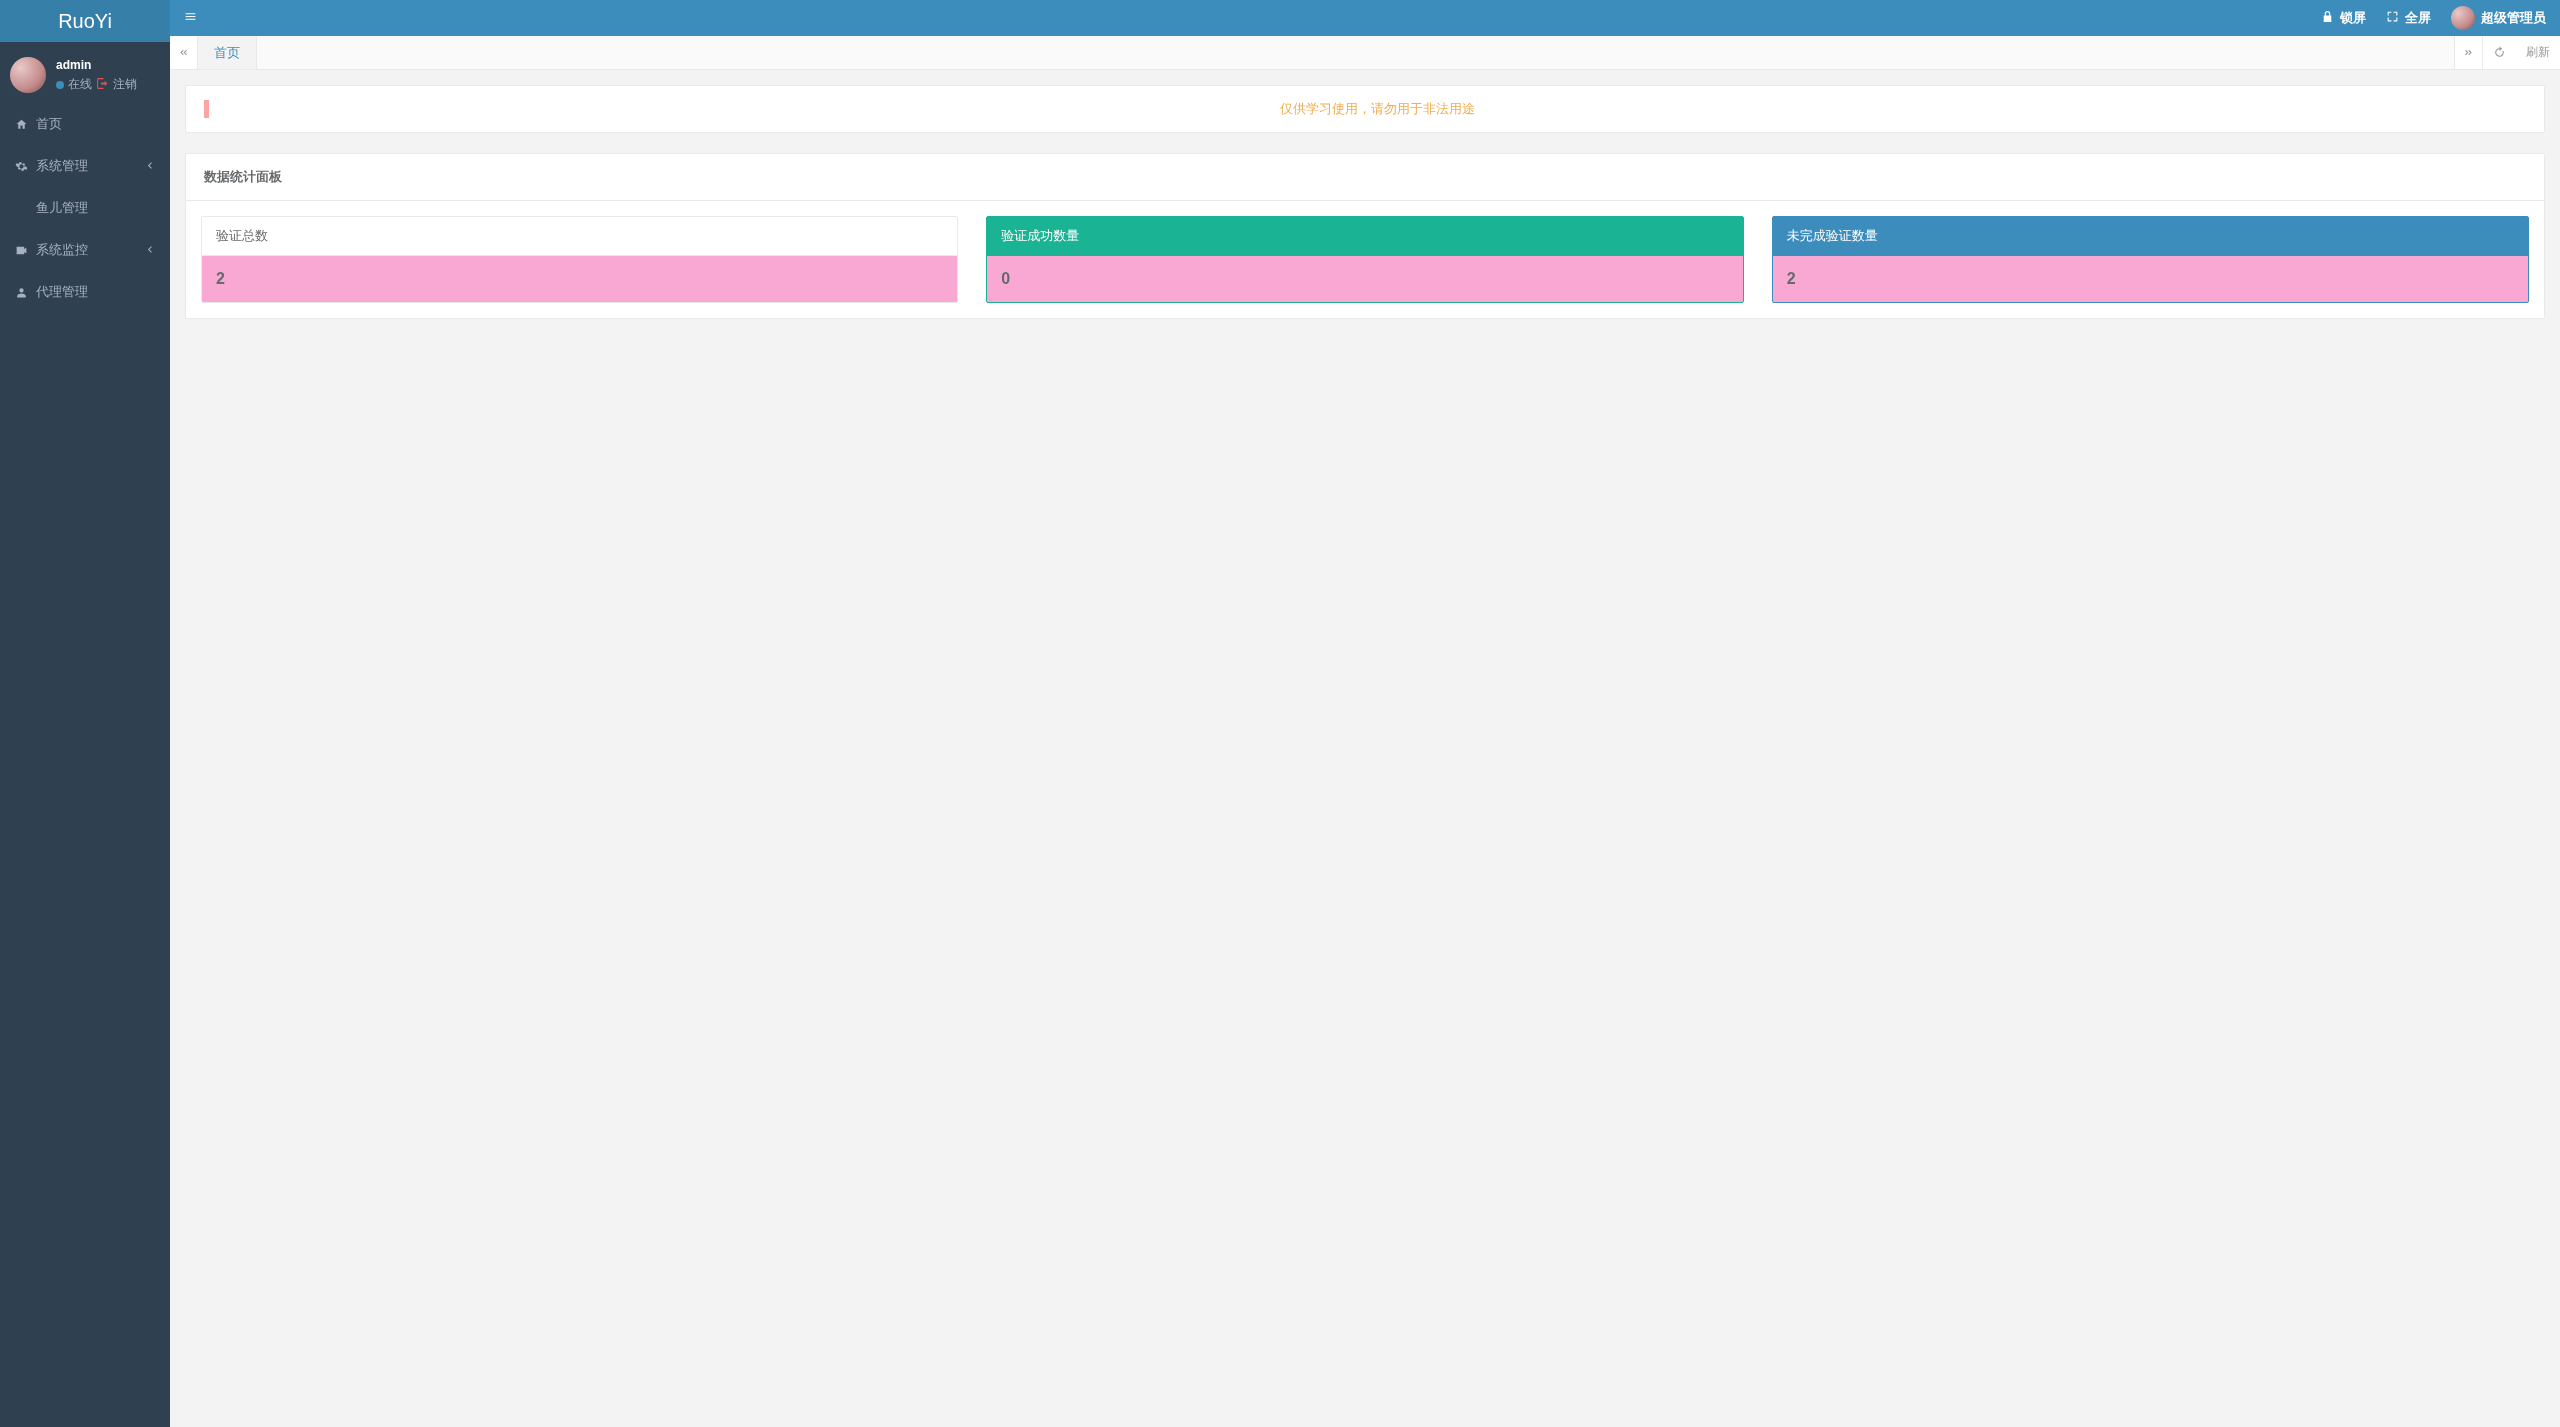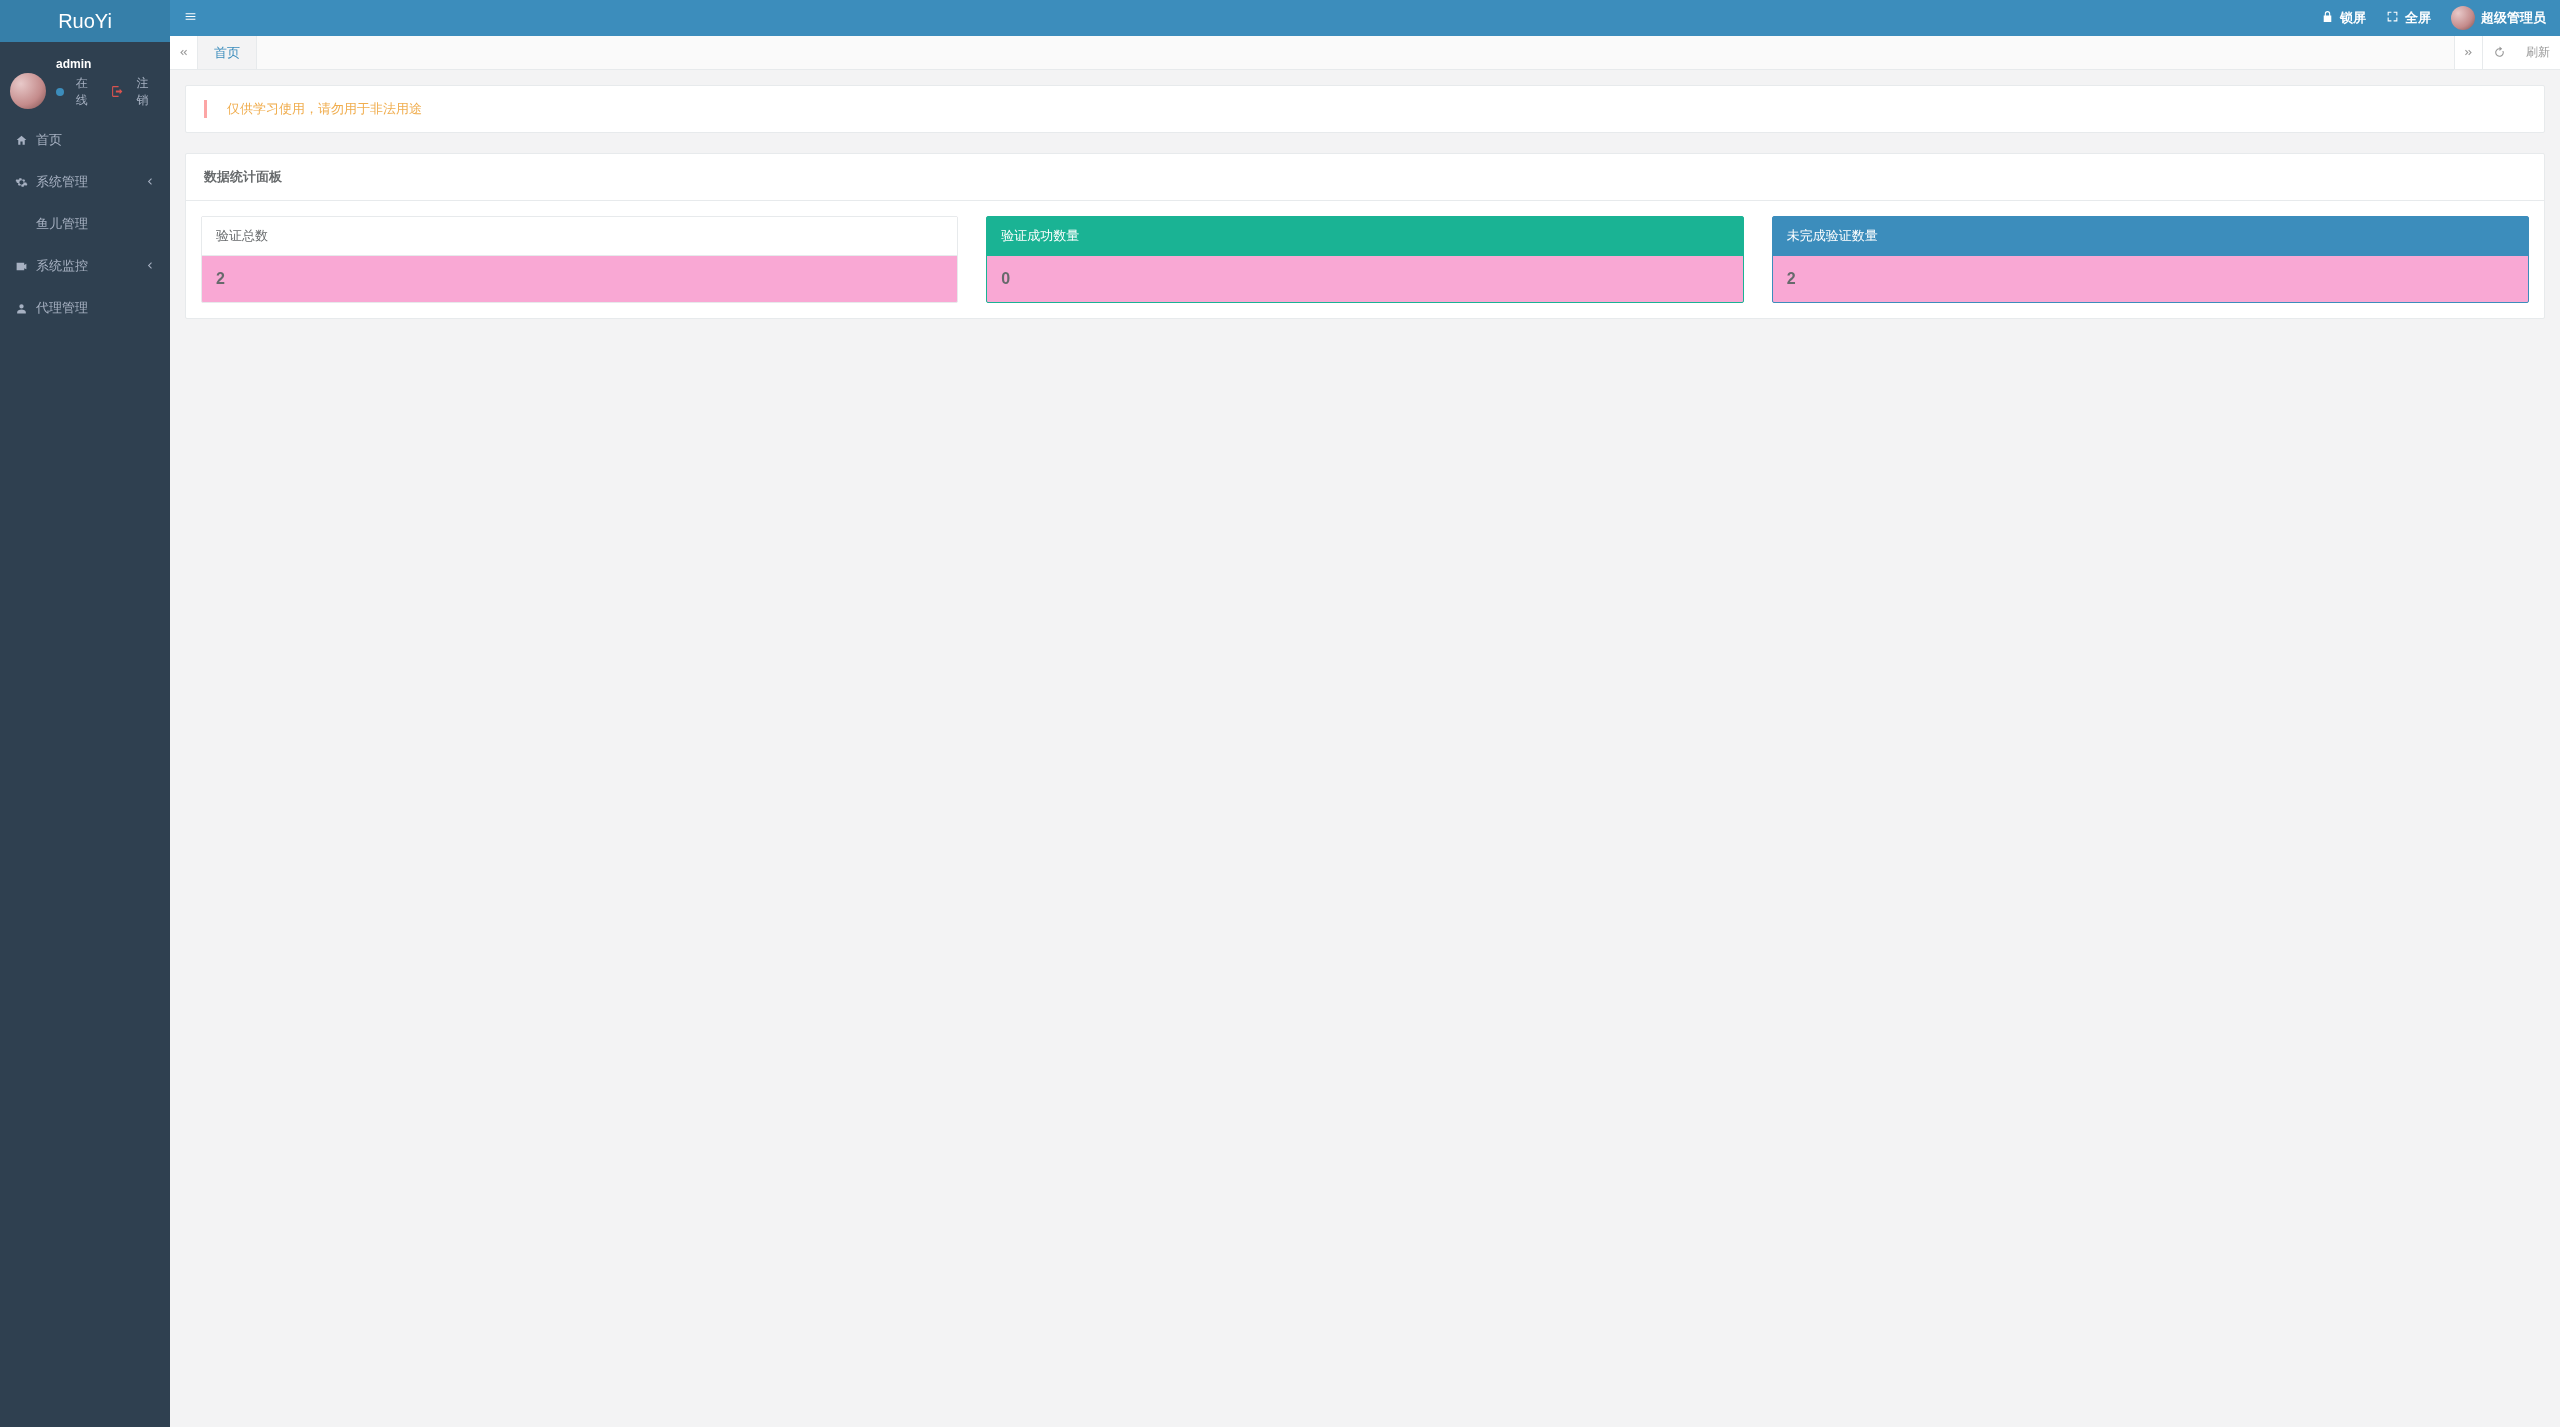--- a/index.html
+++ b/index.html
@@ -39,21 +39,21 @@
       width: 36px; height: 36px;
       border-radius: 50%;
       background: radial-gradient(circle at 30% 30%, #e8c9c9, #c48b8b 60%, #7a4d4d);
       flex-shrink: 0;
     }
     .user-avatar-top {
       width: 24px; height: 24px;
     }
     .user-info { margin-left: 10px; font-size: 12px; }
     .user-info .name { color: #fff; font-weight: bold; margin-bottom: 4px; }
-    .user-status-line { display: flex; align-items: center; gap: 12px; }
+    .user-status-line { display: flex; align-items: center; gap: 4px; }
     .dot-online { width: 8px; height: 8px; border-radius: 50%; background: #3c8dbc; display: inline-block; }
     .logout-icon { color: #d9534f; font-size: 11px; }
 
     .nav { list-style: none; }
     .nav li {
       padding: 12px 14px;
       color: #a7b1c2;
       font-size: 13px;
       cursor: pointer;
       display: flex;
@@ -111,24 +111,25 @@
       flex: 1;
     }
     .alert-box {
       background: #fff;
       padding: 14px 18px;
       border: 1px solid #e7eaec;
       border-radius: 2px;
       margin-bottom: 20px;
     }
     .alert-inner {
-      border-left: 3px solid #fca5a5;
+      border-left: 5px solid #fca5a5;
       padding-left: 20px;
       color: #f0ad4e;
       font-size: 13px;
+      text-align: center;
     }
 
     .panel {
       background: #fff;
       border: 1px solid #e7eaec;
       border-radius: 2px;
     }
     .panel-header {
       padding: 14px 18px;
       border-bottom: 1px solid #e7eaec;

